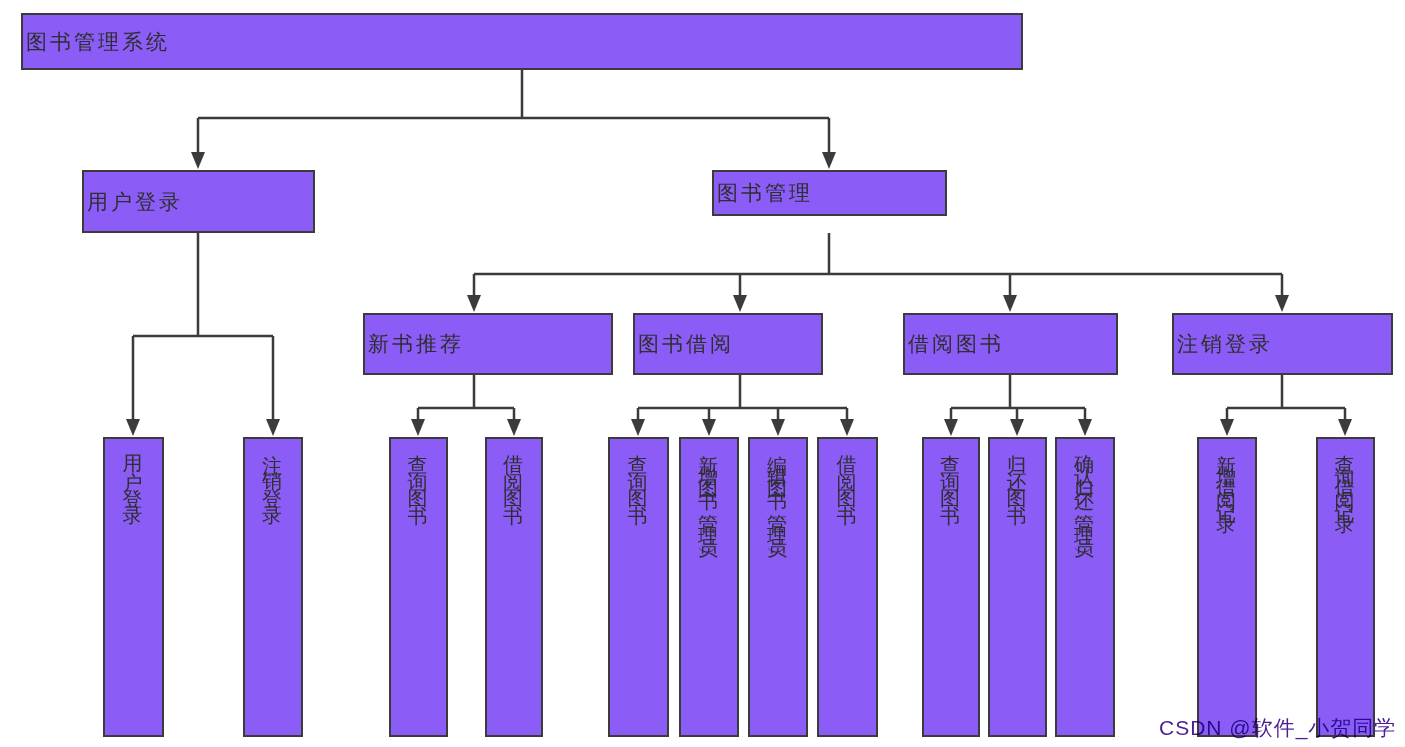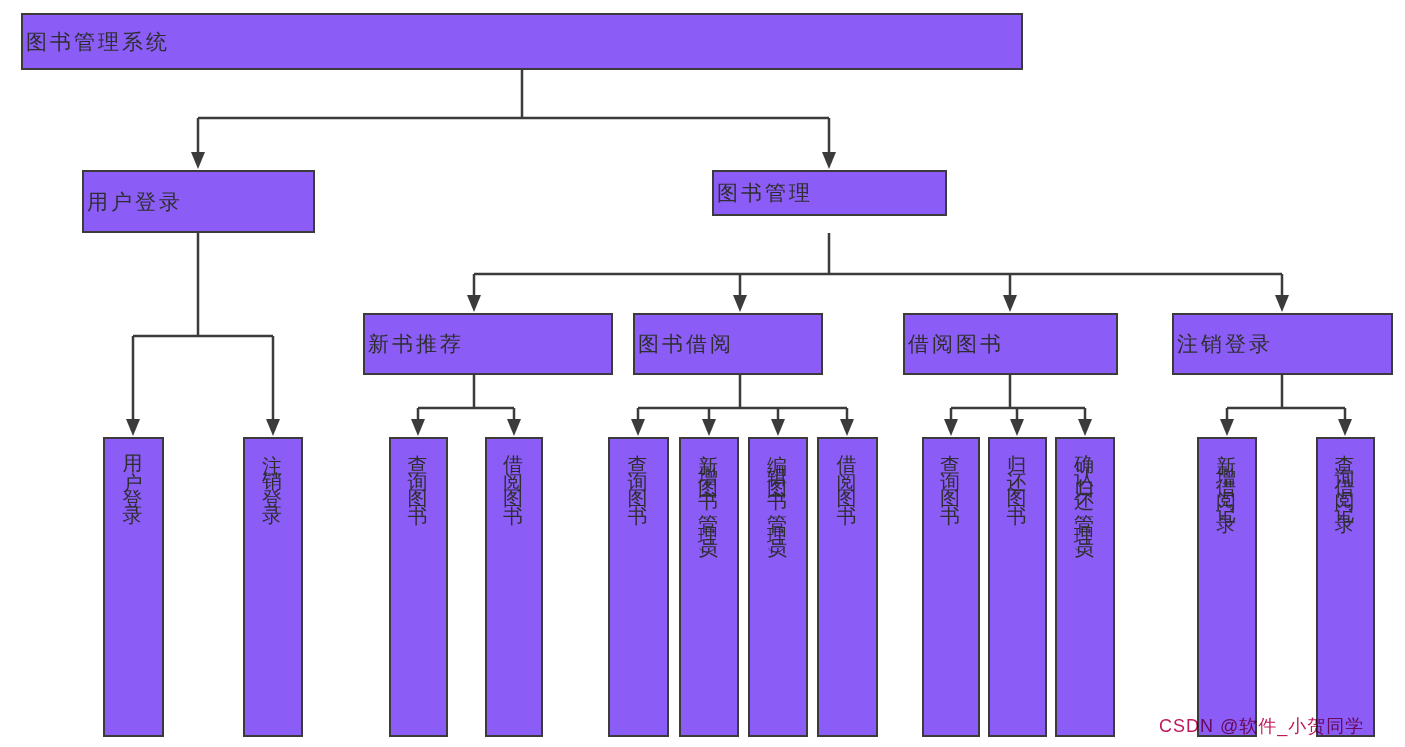--- a/index.html
+++ b/index.html
@@ -36,22 +36,22 @@
     writing-mode: vertical-rl;
     font-size: 20px;
   }
   .v-short { letter-spacing: 17px; }
   .v-long  { letter-spacing: 12px; }
   .lbl { display: block; }
   .watermark {
     position: absolute;
     left: 1159px;
     top: 714px;
-    font-size: 18px;
-    color: #be185d;
+    font-size: 21px;
+    color: #4c1d95;
     white-space: nowrap;
     letter-spacing: 1px;
     z-index: 10;
     mix-blend-mode: multiply;
   }
 </style>
 </head>
 <body>
 
 <div class="canvas">

